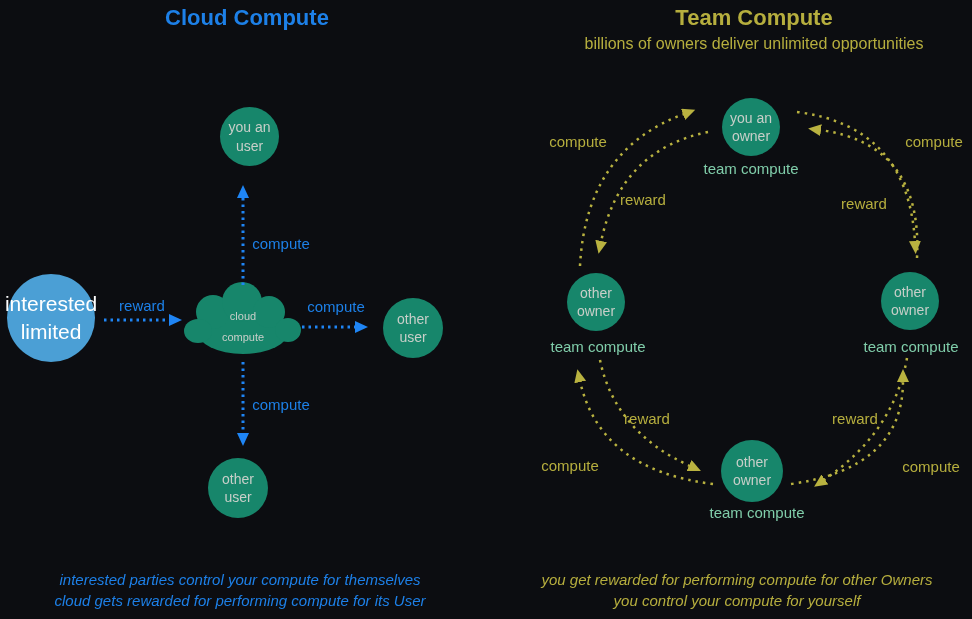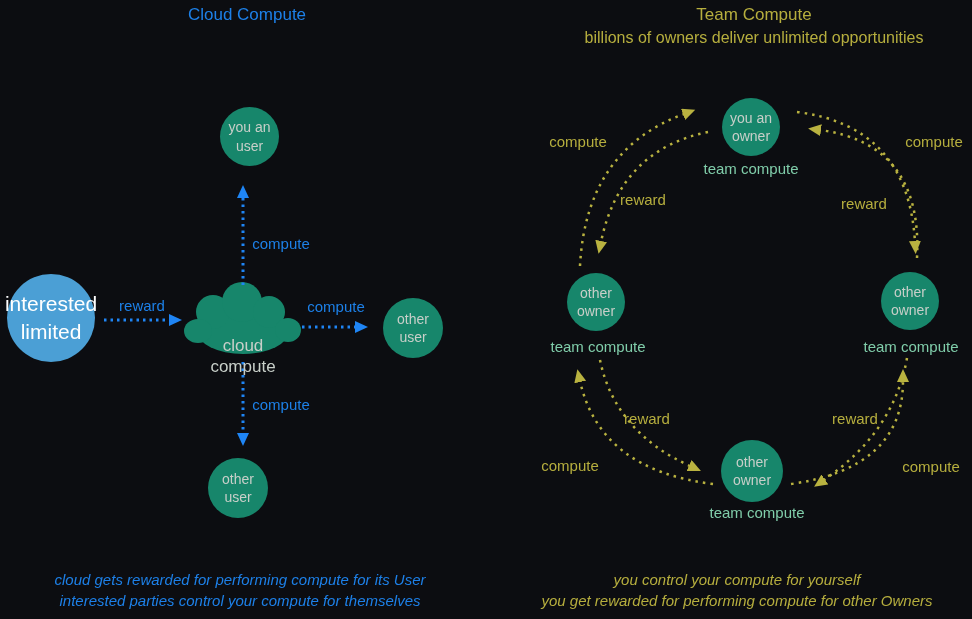--- a/index.html
+++ b/index.html
@@ -27,26 +27,26 @@
 
   .circle {
     position: absolute; border-radius: 50%;
     display: flex; flex-direction: column;
     align-items: center; justify-content: center;
     text-align: center;
   }
   .teal-circle { background: var(--teal); color: var(--circle-text); font-size: 14px; line-height: 1.32; }
   .blue-circle { background: var(--light-blue); color: var(--white); font-size: 21px; line-height: 1.35; }
 
-  .cloud-text { text-align: center; font-size: 17px; line-height: 21px; color: var(--circle-text); margin-top: 29px; }
+  .cloud-text { text-align: center; font-size: 11px; line-height: 21px; color: var(--circle-text); }
 
   .caption { font-size: 15px; color: var(--seafoam); }
 
   .title-block { position: absolute; text-align: center; }
-  .title    { font-size: 17px; font-weight: normal; text-align: center; }
+  .title    { font-size: 22px; font-weight: bold; text-align: center; }
   .subtitle { font-size: 16px; margin-top: 4px; }
 
   .footer { position: absolute; text-align: center; font-style: italic; font-size: 15px; line-height: 1.38; }
 </style>
 </head>
 <body>
 
 <div class="stage">
 
   <svg class="layer" viewBox="0 0 972 619" aria-hidden="true">
@@ -115,22 +115,22 @@
     <span>other</span>
     <span>user</span>
   </div>
 
   <div class="abs edge-label blue-text" style="left:142px; top:305px;">reward</div>
   <div class="abs edge-label blue-text" style="left:281px; top:243px;">compute</div>
   <div class="abs edge-label blue-text" style="left:336px; top:306px;">compute</div>
   <div class="abs edge-label blue-text" style="left:281px; top:404px;">compute</div>
 
   <div class="footer blue-text" style="left:20px; top:570px; width:440px;">
+    <div>interested parties control your compute for themselves</div>
     <div>cloud gets rewarded for performing compute for its User</div>
-    <div>interested parties control your compute for themselves</div>
   </div>
 
   <div class="title-block yellow-text" style="left:534px; top:5px; width:440px;">
     <div class="title">Team Compute</div>
     <div class="subtitle">billions of owners deliver unlimited opportunities</div>
   </div>
 
   <div class="circle teal-circle" style="left:722px; top:98px; width:58px; height:58px;">
     <span>you an</span>
     <span>owner</span>
@@ -158,17 +158,17 @@
   <div class="abs edge-label yellow-text" style="left:578px; top:141px;">compute</div>
   <div class="abs edge-label yellow-text" style="left:643px; top:199px;">reward</div>
   <div class="abs edge-label yellow-text" style="left:934px; top:141px;">compute</div>
   <div class="abs edge-label yellow-text" style="left:864px; top:203px;">reward</div>
   <div class="abs edge-label yellow-text" style="left:647px; top:418px;">reward</div>
   <div class="abs edge-label yellow-text" style="left:570px; top:465px;">compute</div>
   <div class="abs edge-label yellow-text" style="left:855px; top:418px;">reward</div>
   <div class="abs edge-label yellow-text" style="left:931px; top:466px;">compute</div>
 
   <div class="footer yellow-text" style="left:517px; top:570px; width:440px;">
+    <div>you get rewarded for performing compute for other Owners</div>
     <div>you control your compute for yourself</div>
-    <div>you get rewarded for performing compute for other Owners</div>
   </div>
 
 </div>
 
 </body></html>

